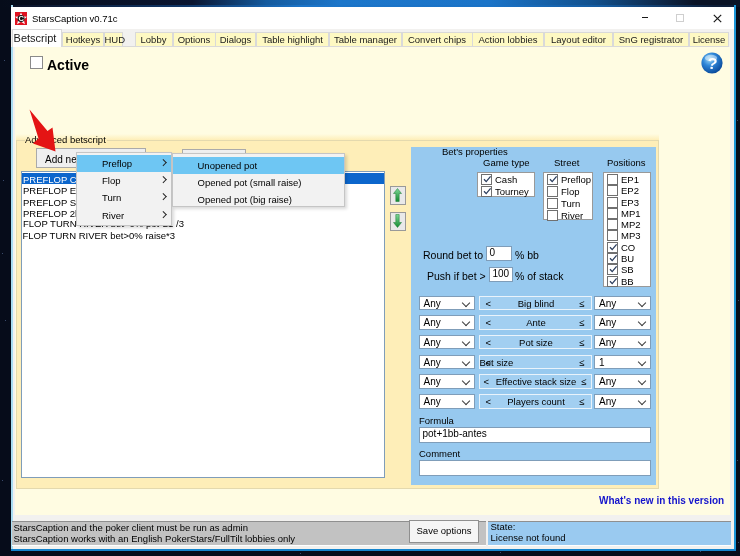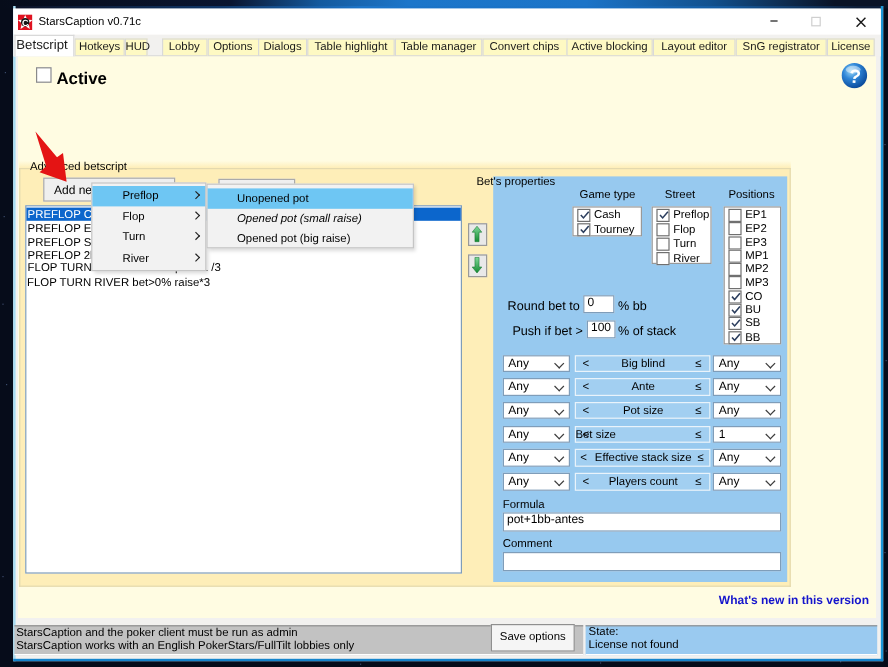--- a/index.html
+++ b/index.html
@@ -56,21 +56,21 @@
 <div id="tabrow">
 <div style="left:12px;top:45.5px;width:717px;height:1px;background:#d9d9d9;"></div>
 <div class="tb" style="left:62px;width:42px;">Hotkeys</div>
 <div class="tb" style="left:103.5px;width:19px;">HUD</div>
 <div class="tb" style="left:134.5px;width:38px;">Lobby</div>
 <div class="tb" style="left:172.5px;width:43px;">Options</div>
 <div class="tb" style="left:215px;width:41px;">Dialogs</div>
 <div class="tb" style="left:256px;width:73px;">Table highlight</div>
 <div class="tb" style="left:329px;width:73px;">Table manager</div>
 <div class="tb" style="left:401.5px;width:71px;">Convert chips</div>
-<div class="tb" style="left:472px;width:72px;">Active blocking</div>
+<div class="tb" style="left:472px;width:72px;">Action lobbies</div>
 <div class="tb" style="left:544px;width:69px;">Layout editor</div>
 <div class="tb" style="left:613px;width:76px;">SnG registrator</div>
 <div class="tb" style="left:689px;width:40px;">License</div>
 <div class="tb" style="left:12px;top:28.5px;width:50px;height:18px;background:#fff;border-bottom:none;line-height:17px;z-index:2;font-size:11px;padding-right:4px;">Betscript</div>
 </div>
 
 <div style="left:14.5px;top:46.5px;width:715px;height:468px;background:#fffce2;"></div>
 
 <div style="left:12px;top:521px;width:474px;height:25px;background:#c2c2c2;border-top:1px solid #8f8f8f;border-bottom:1px solid #fff;"></div>
 <div style="left:488px;top:521px;width:243px;height:25px;background:#9acaf0;border-top:1px solid #8f8f8f;border-bottom:1px solid #fff;"></div>
@@ -142,21 +142,21 @@
 <defs>
         <linearGradient id="gd" x1="0" y1="0" x2="0" y2="1">
           <stop offset="0%" stop-color="#7fd898"></stop>
           <stop offset="100%" stop-color="#128a30"></stop>
         </linearGradient>
       </defs>
 <path d="M4.5 13.5 L8.5 8.5 L6.2 8.5 L6.2 0.5 L2.8 0.5 L2.8 8.5 L0.5 8.5 Z" fill="url(#gd)" stroke="#1d7a35" stroke-width="0.5"></path>
     </svg>
 
 <div style="left:411px;top:146.5px;width:245px;height:338px;background:#97c9ef;"></div>
-<div class="lbl" style="left:397px;top:146px;">Bet's properties</div>
+<div class="lbl" style="left:442px;top:146px;">Bet's properties</div>
 <div class="lbl" style="left:483px;top:157px;">Game type</div>
 <div class="lbl" style="left:554px;top:157px;">Street</div>
 <div class="lbl" style="left:607px;top:157px;">Positions</div>
 
 <div style="left:477px;top:171.5px;width:58px;height:25px;background:#fff;border:1px solid #999;"></div>
 
 <div style="left:543px;top:171.5px;width:50px;height:48.5px;background:#fff;border:1px solid #999;"></div>
 
 <div style="left:603px;top:171.5px;width:48px;height:115.5px;background:#fff;border:1px solid #999;"></div>
 <style>
@@ -323,20 +323,20 @@
 <div class="mi" style="left:102px;top:175px;">Flop</div>
 <div class="mi" style="left:102px;top:192.4px;">Turn</div>
 <div class="mi" style="left:102px;top:209.8px;">River</div>
 <div style="left:160.5px;top:159.5px;width:4.5px;height:4.5px;border-top:1.4px solid #222;border-right:1.4px solid #222;transform:rotate(45deg);"></div>
 <div style="left:160.5px;top:177px;width:4.5px;height:4.5px;border-top:1.4px solid #222;border-right:1.4px solid #222;transform:rotate(45deg);"></div>
 <div style="left:160.5px;top:194.4px;width:4.5px;height:4.5px;border-top:1.4px solid #222;border-right:1.4px solid #222;transform:rotate(45deg);"></div>
 <div style="left:160.5px;top:211.8px;width:4.5px;height:4.5px;border-top:1.4px solid #222;border-right:1.4px solid #222;transform:rotate(45deg);"></div>
 <div style="left:171.5px;top:153.2px;width:173px;height:54.3px;background:#f2f2f2;border:1px solid #c5c5c5;box-shadow:2px 2px 3px rgba(0,0,0,0.15);"></div>
 <div style="left:172.5px;top:156.5px;width:171px;height:17.3px;background:#6ec6f3;"></div>
 <div class="mi" style="left:197.5px;top:159.5px;">Unopened pot</div>
-<div class="mi" style="left:197.5px;top:176.8px;font-style:italic;">Opened pot (small raise)</div>
+<div class="mi" style="left:197.5px;top:176.8px;">Opened pot (small raise)</div>
 <div class="mi" style="left:197.5px;top:194.1px;">Opened pot (big raise)</div>
 </div>
 
 <svg class="r" style="left:24px;top:104px;" width="36" height="52" viewBox="0 0 36 52">
 <path d="M5.5 5.5 L23.5 27 L28.5 23.5 L31.5 47.5 L9 39.5 L14.5 34.5 Z" fill="#e41414"></path>
 </svg>
 </div>
 
 </body></html>

